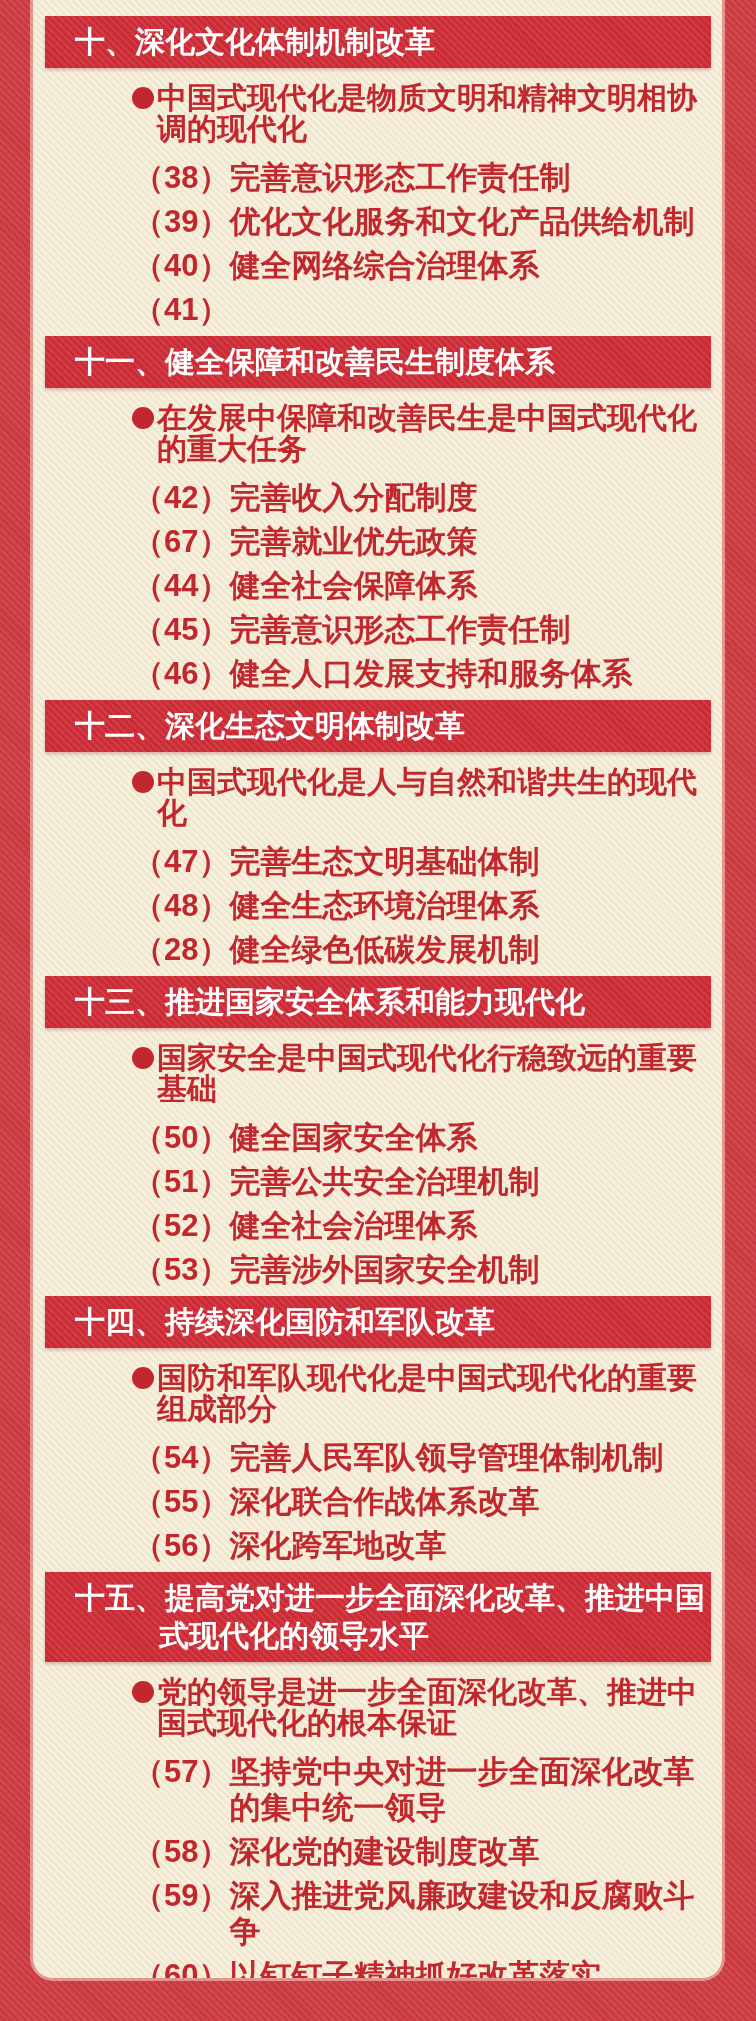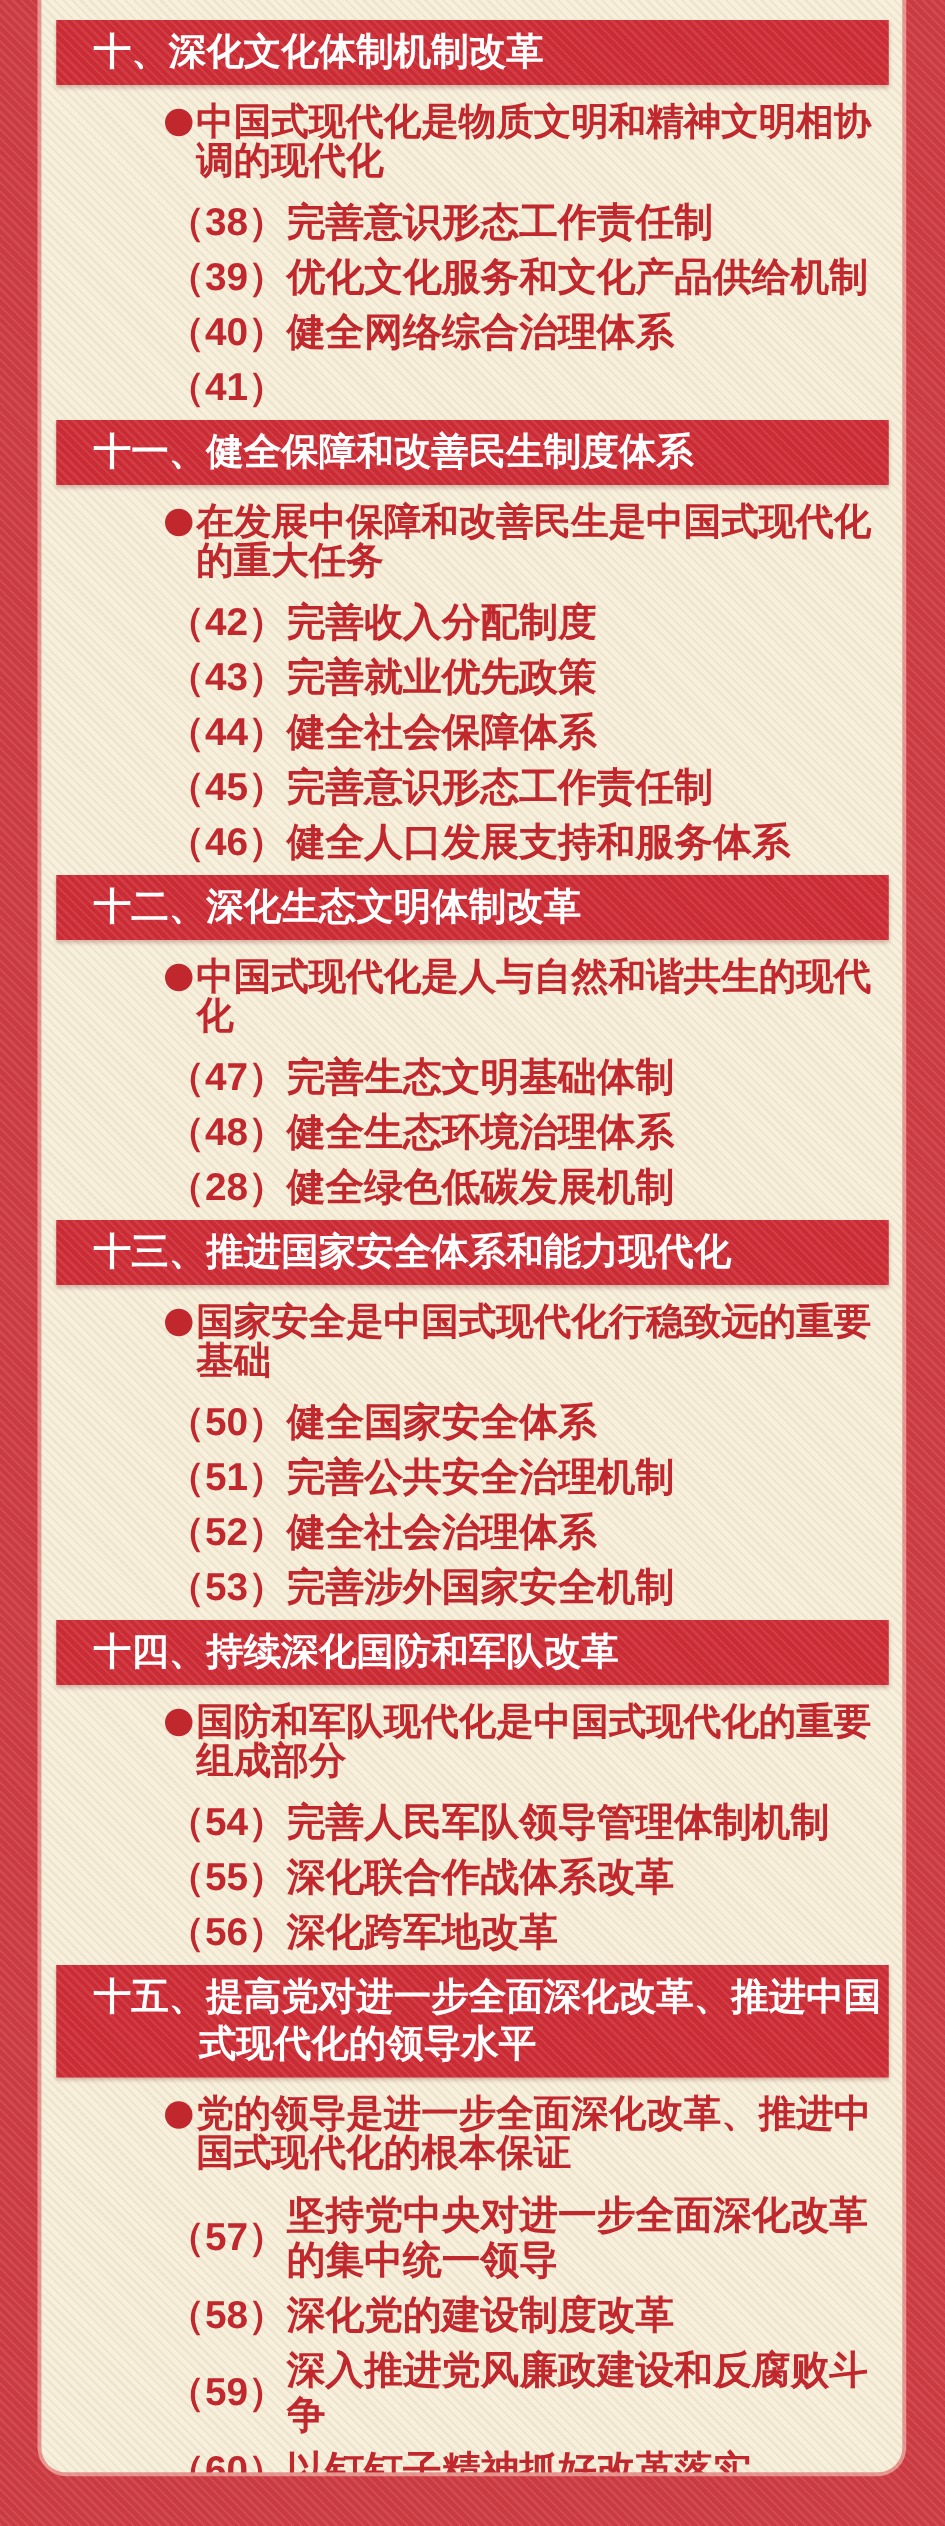--- a/index.html
+++ b/index.html
@@ -65,21 +65,21 @@
     margin:5px 3px 0 0;
   }
   .bullet-text{
     font-size:30px;
     line-height:31px;
     max-width:548px;
   }
   
   .item{
     display:flex;
-    align-items:center;
+    align-items:flex-start;
     margin:0 0 8px 100px;
     color:#c1282e;
     font-size:31px;
     line-height:36px;
   }
   .num{flex:none;}
   .item-text{max-width:480px;}
 </style>
 </head>
 <body>
@@ -112,21 +112,21 @@
         <div class="bar"><span>十一、健全保障和改善民生制度体系</span></div>
         <div class="bullet">
           <span class="dot"></span>
           <span class="bullet-text">在发展中保障和改善民生是中国式现代化的重大任务</span>
         </div>
         <div class="item">
           <span class="num">（42）</span>
           <span class="item-text">完善收入分配制度</span>
         </div>
         <div class="item">
-          <span class="num">（43）</span>
+          <span class="num">（67）</span>
           <span class="item-text">完善就业优先政策</span>
         </div>
         <div class="item">
           <span class="num">（44）</span>
           <span class="item-text">健全社会保障体系</span>
         </div>
         <div class="item">
           <span class="num">（45）</span>
           <span class="item-text">完善意识形态工作责任制</span>
         </div>

